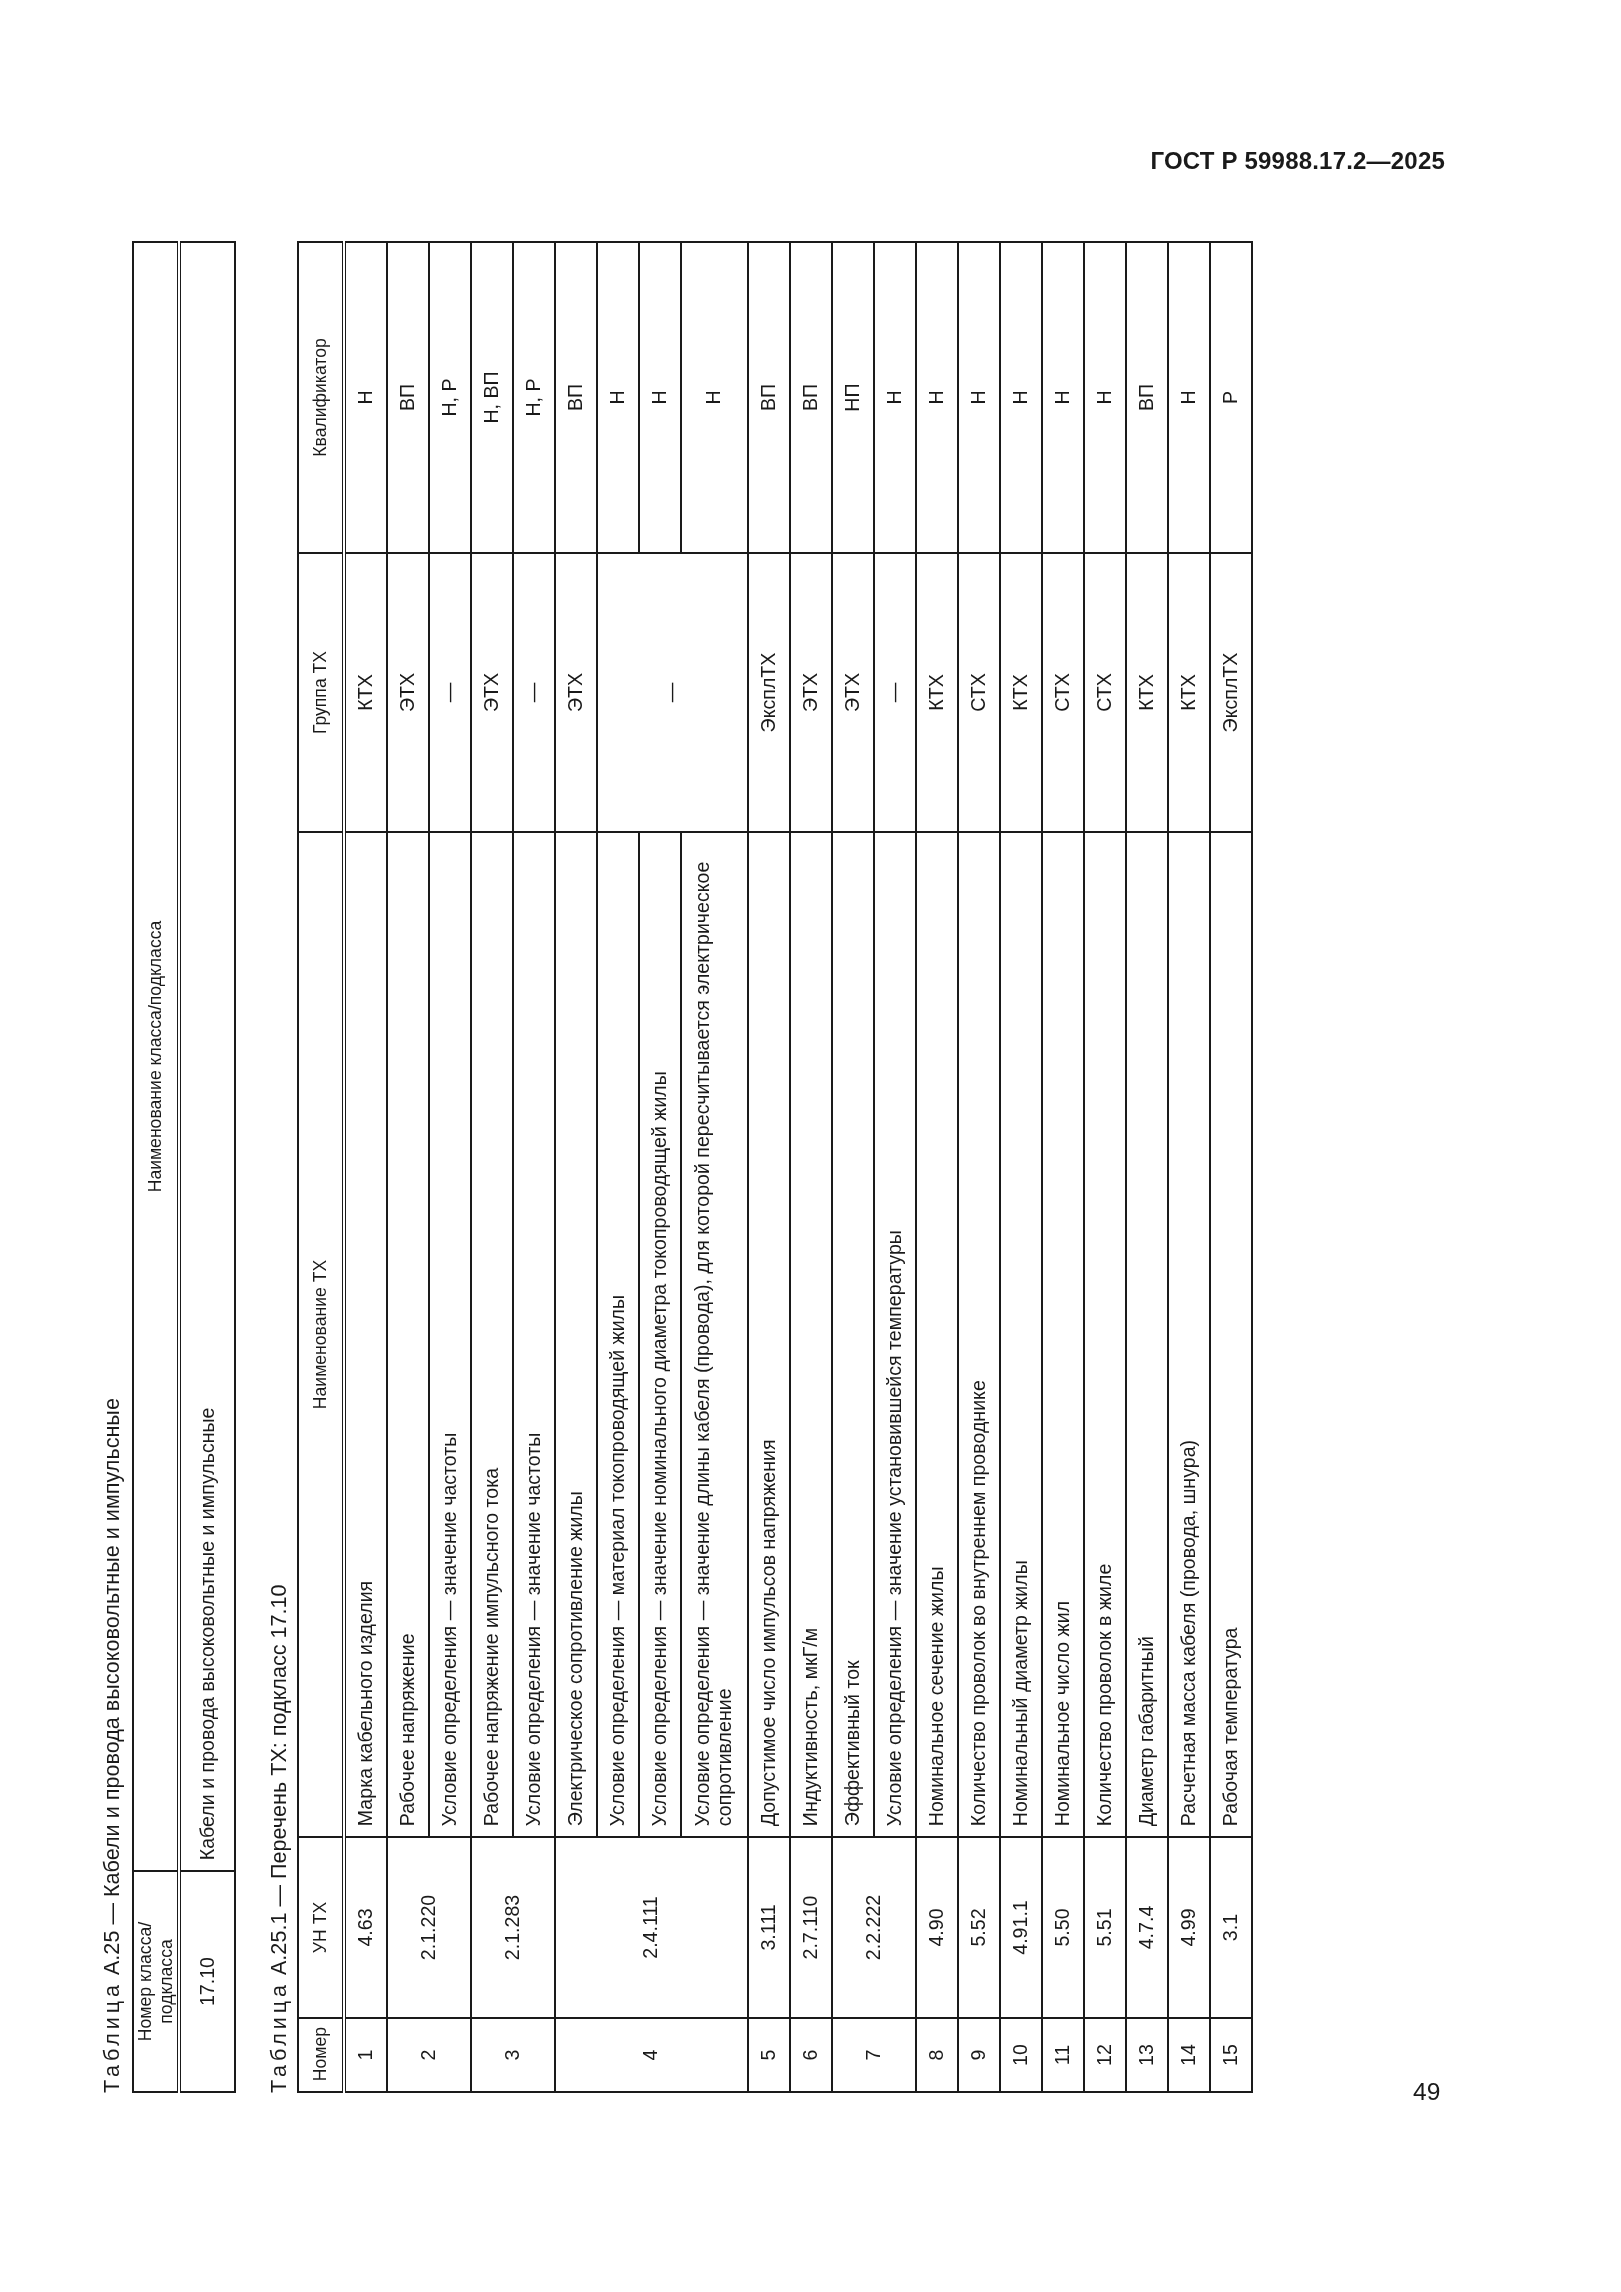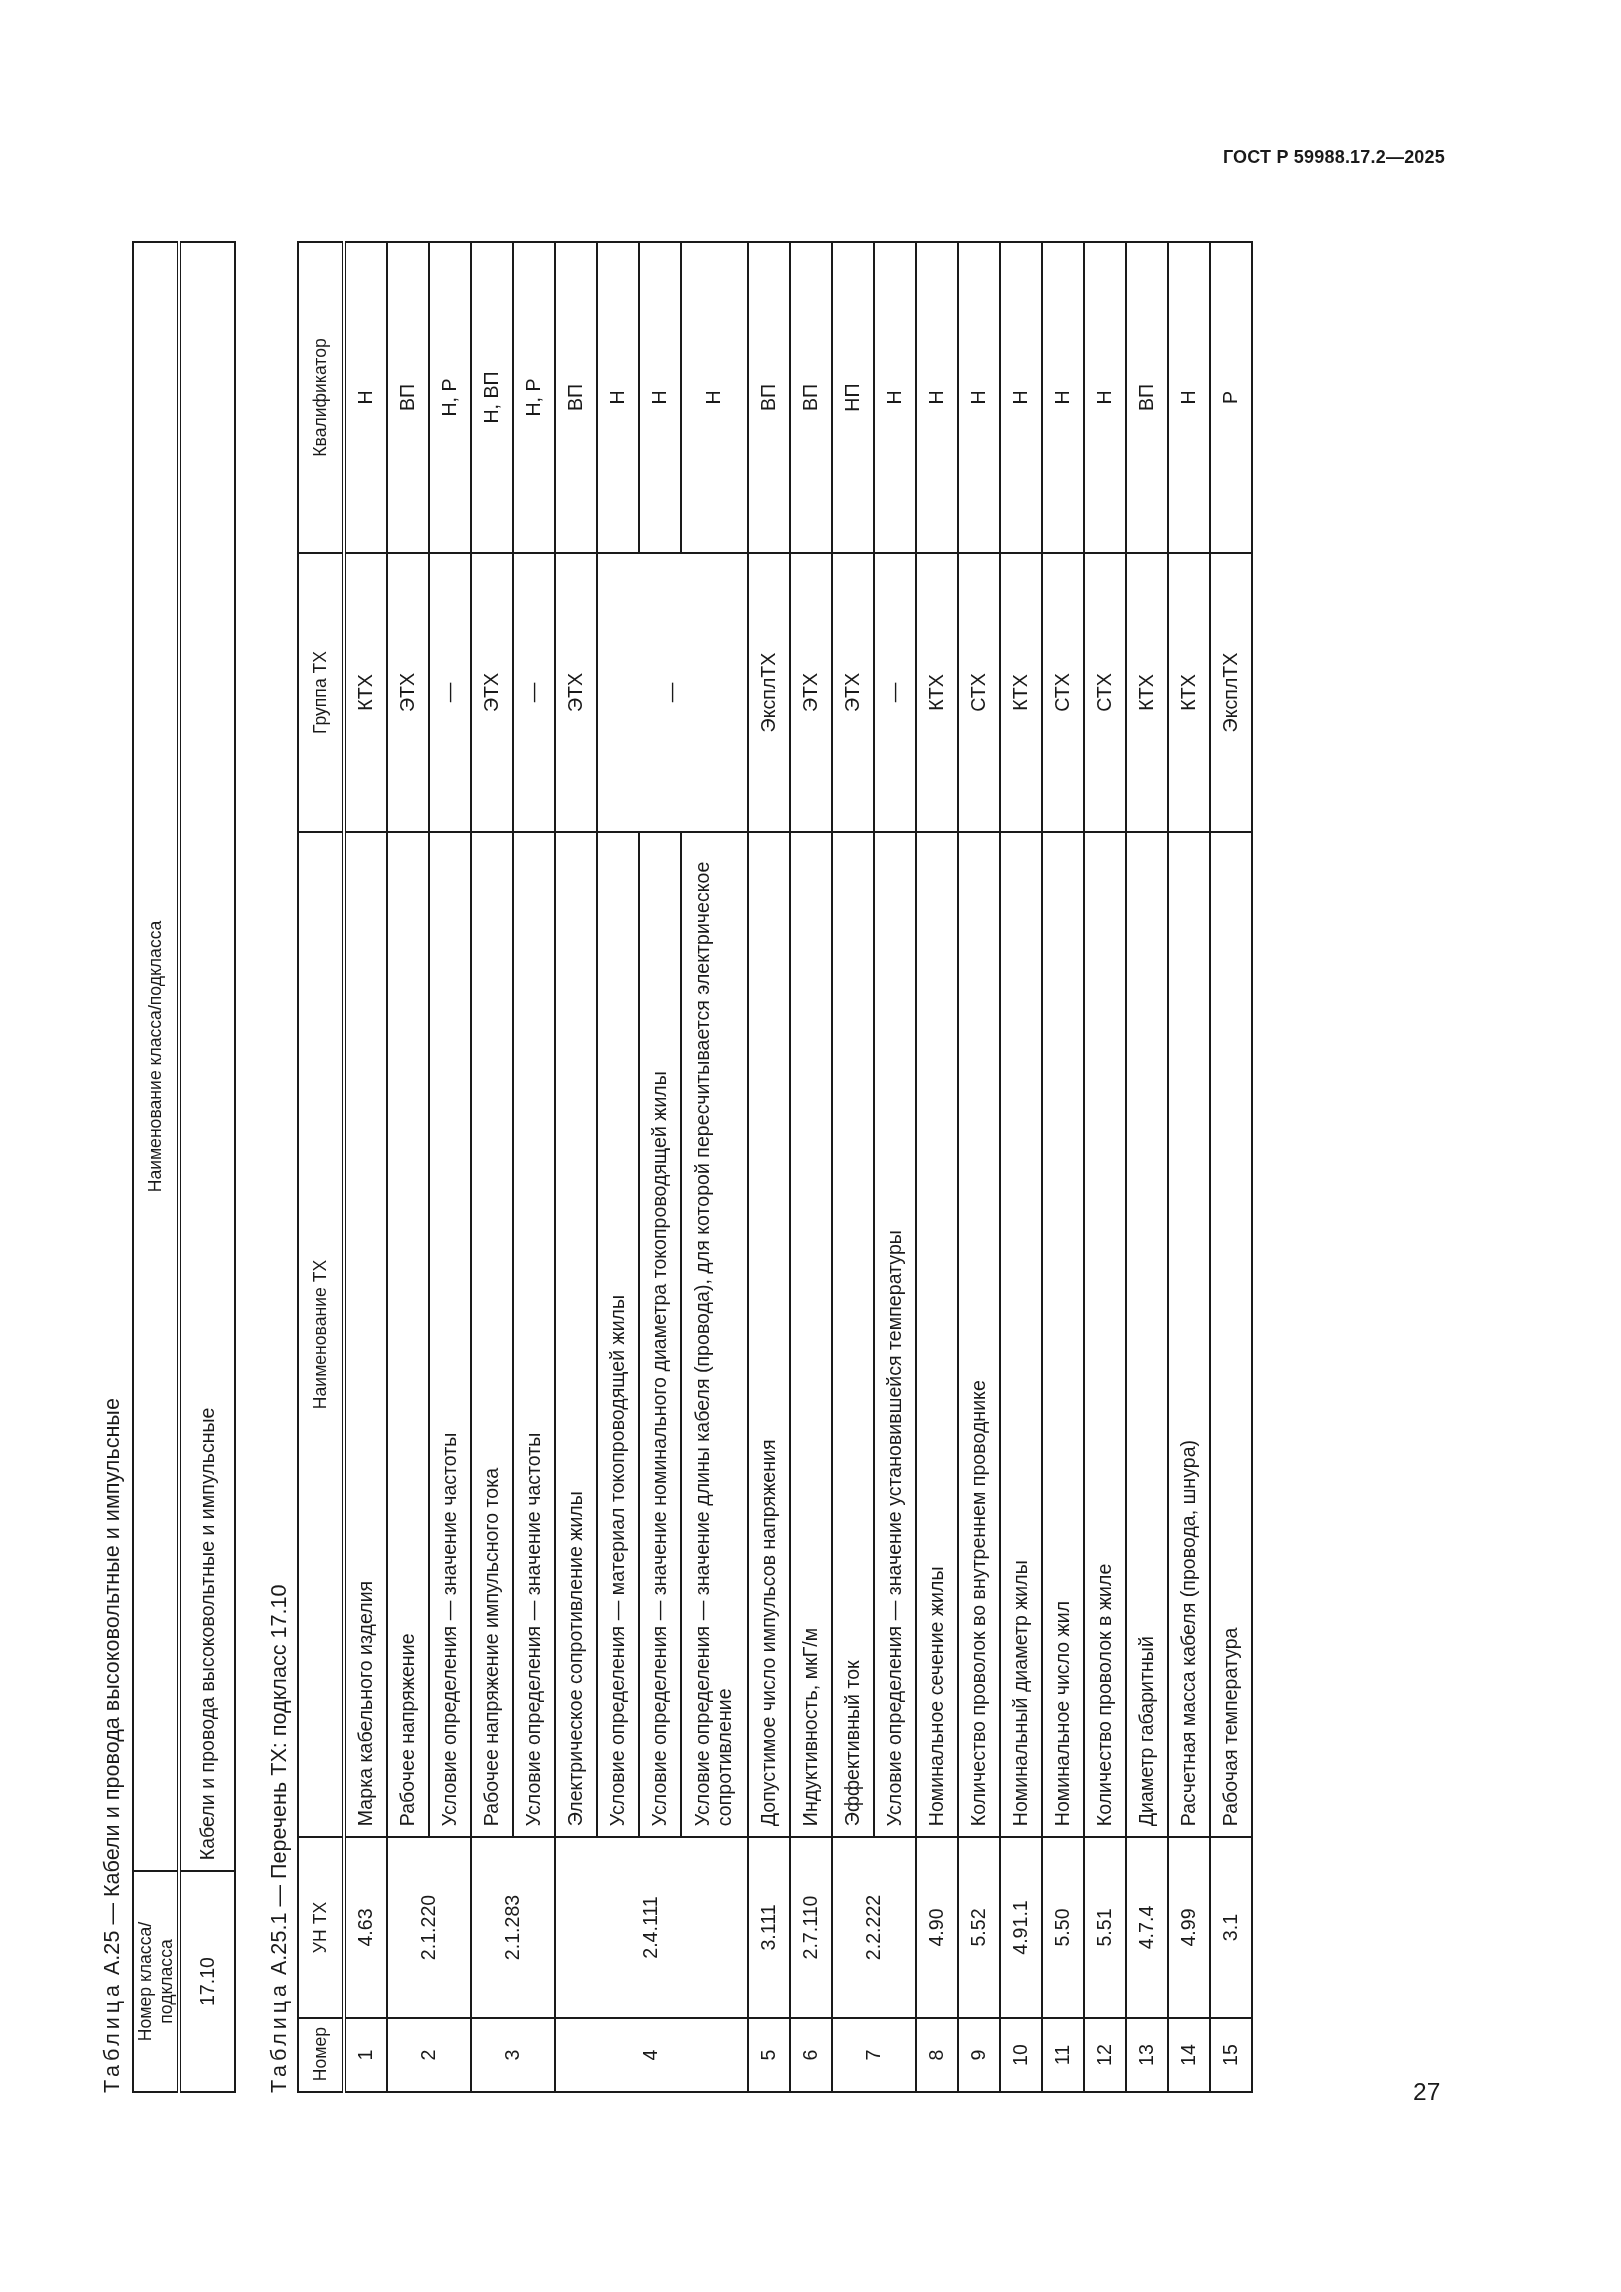--- a/index.html
+++ b/index.html
@@ -1,18 +1,18 @@
 <!DOCTYPE html>
 <html><head>
 <meta charset="utf-8">
 <style>
   html, body { margin:0; padding:0; background:#fff; }
   body { width:1621px; height:2293px; position:relative; overflow:hidden;
          font-family:"Liberation Sans", sans-serif; color:#1a1a1a; }
-  .doc-code { position:absolute; top:147px; right:176px; font-size:18px; font-weight:bold; letter-spacing:0.2px; }
+  .doc-code { position:absolute; top:147px; right:176px; font-size:24px; font-weight:bold; letter-spacing:0.2px; }
   .page-num { position:absolute; top:2078px; left:1413px; font-size:24.5px; }
   
   .landscape { position:absolute; width:1862px; height:1343px;
                left:93px; top:2093px; transform-origin:0 0; transform:rotate(-90deg); }
   .caption { font-size:21.6px; height:37px; line-height:37px; white-space:nowrap; }
   .caption .spaced { letter-spacing:3.9px; }
   table { border-collapse:collapse; table-layout:fixed; }
   td, th { border:2px solid #1a1a1a; font-weight:normal; font-size:19.6px; padding:0 9.8px; vertical-align:middle; }
   .t1 { width:1852px; margin-top:2px; }
   .t1 th { height:43px; font-size:17.6px; text-align:center; border-bottom:4.9px double #1a1a1a; }
@@ -199,14 +199,14 @@
           <td class="c">15</td>
           <td class="c">3.1</td>
           <td>Рабочая температура</td>
           <td class="c">ЭксплТХ</td>
           <td class="c">Р</td>
         </tr>
       </tbody>
   </table>
 </div>
 
-<div class="page-num">27</div>
+<div class="page-num">49</div>
 
 
 </body></html>

